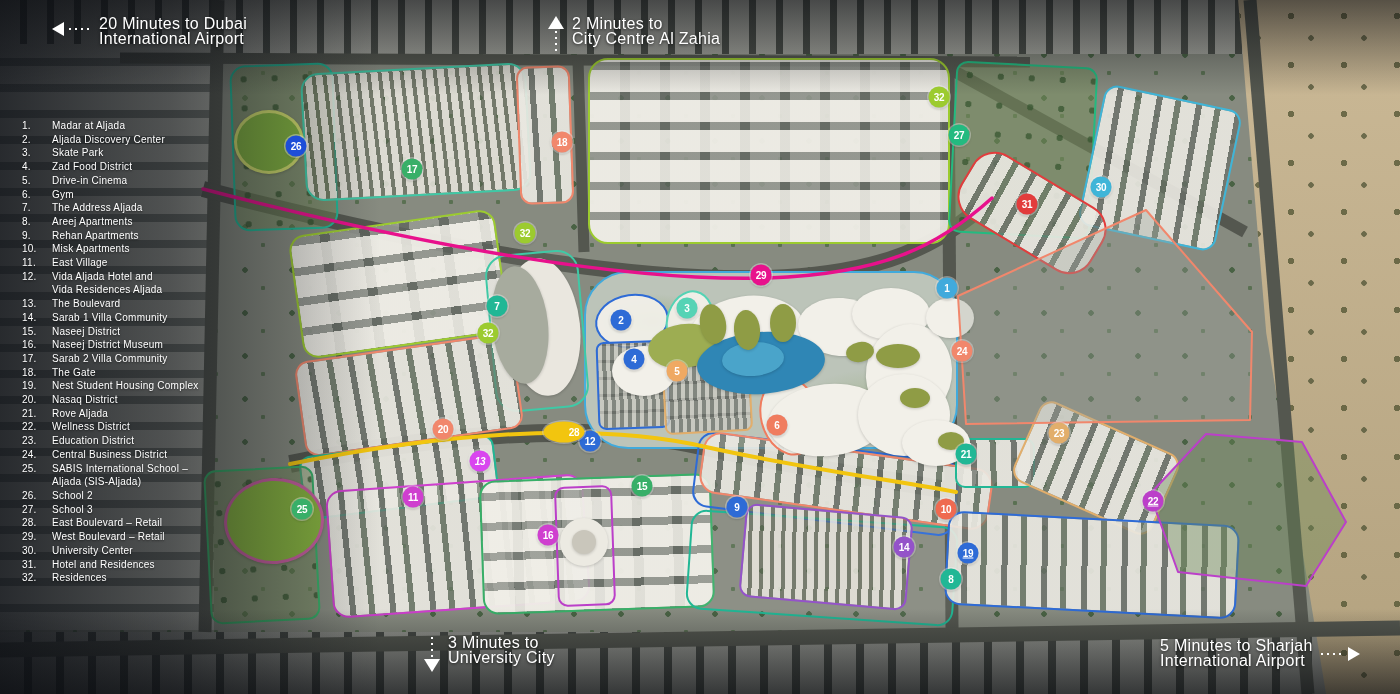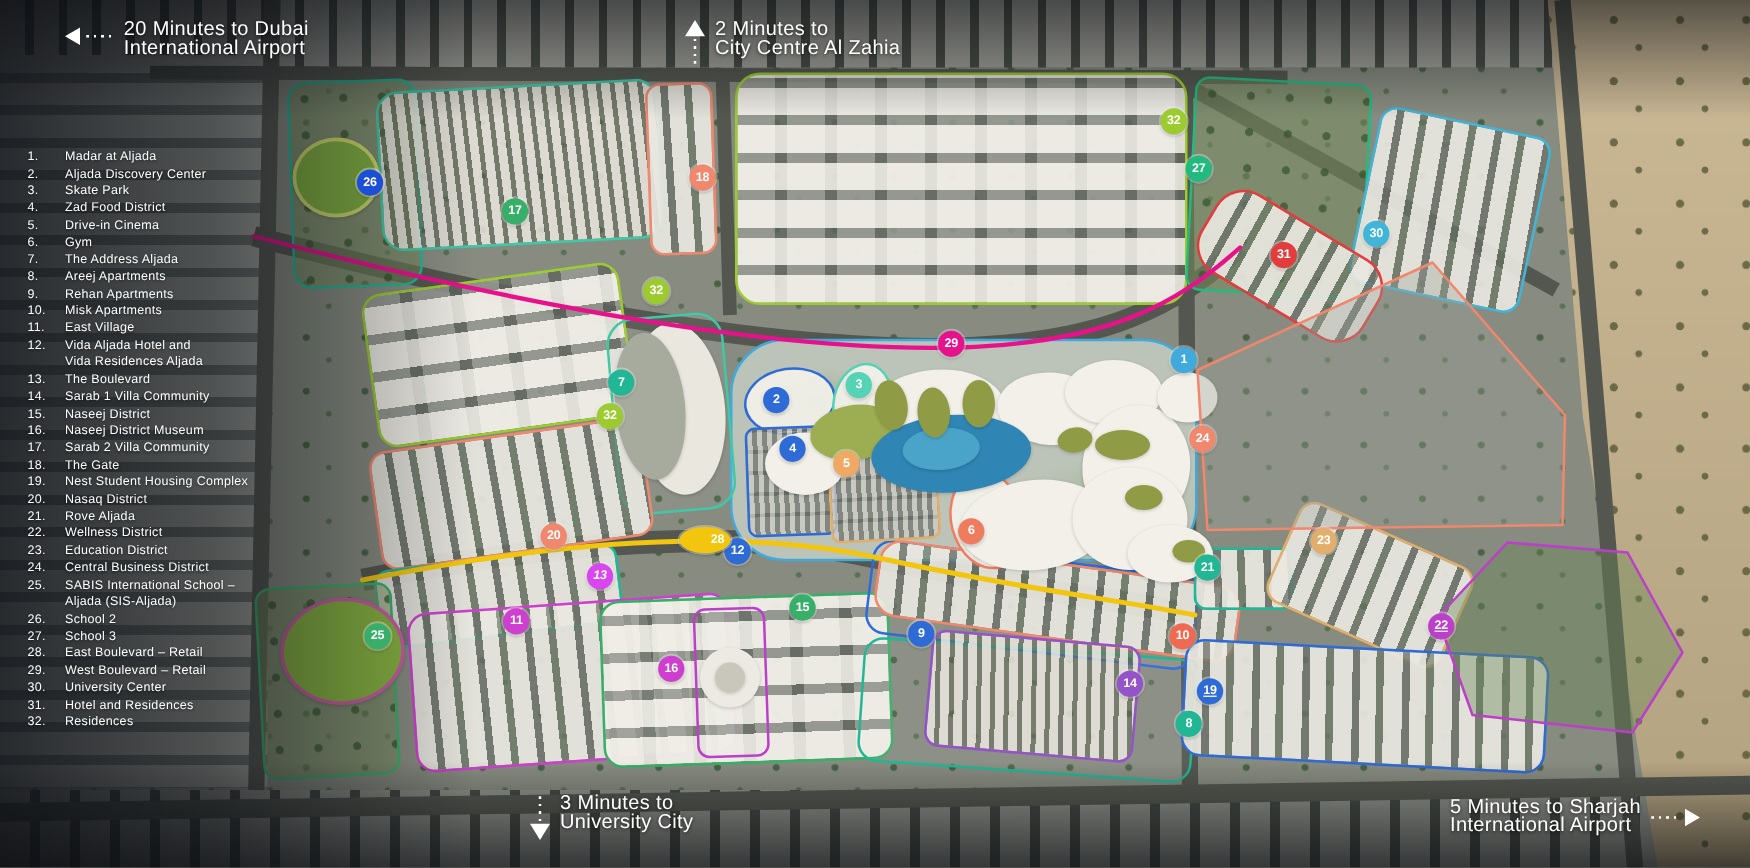--- a/index.html
+++ b/index.html
@@ -183,21 +183,21 @@
       <div class="marker" style="left: 777px; top: 425px; background: rgb(240, 124, 95);">6</div>
       <div class="marker" style="left: 497px; top: 306px; background: rgb(33, 183, 149);">7</div>
       <div class="marker" style="left: 951px; top: 579px; background: rgb(33, 183, 149);">8</div>
       <div class="marker" style="left: 737px; top: 507px; background: rgb(46, 107, 214);">9</div>
       <div class="marker" style="left: 946px; top: 509px; background: rgb(239, 106, 80);">10</div>
       <div class="marker" style="left: 413px; top: 497px; background: rgb(207, 63, 207);">11</div>
       <div class="marker" style="left: 590px; top: 441px; background: rgb(46, 107, 214);">12</div>
       <div class="marker" style="left: 480px; top: 461px; background: #d946ef; font-style: italic;">13</div>
       <div class="marker" style="left: 904px; top: 547px; background: rgb(148, 83, 201);">14</div>
       <div class="marker" style="left: 642px; top: 486px; background: rgb(56, 175, 104);">15</div>
-      <div class="marker" style="left: 537px; top: 535px; background: rgb(207, 63, 207);">16</div>
+      <div class="marker" style="left: 548px; top: 535px; background: rgb(207, 63, 207);">16</div>
       <div class="marker" style="left: 412px; top: 169px; background: rgb(56, 175, 104);">17</div>
       <div class="marker" style="left: 562px; top: 142px; background: rgb(241, 135, 108);">18</div>
       <div class="marker" style="left: 968px; top: 553px; background: rgb(46, 107, 214); text-decoration: underline;">19</div>
       <div class="marker" style="left: 443px; top: 429px; background: rgb(241, 135, 108);">20</div>
       <div class="marker" style="left: 966px; top: 454px; background: rgb(33, 183, 149);">21</div>
       <div class="marker" style="left: 1153px; top: 501px; background: rgb(187, 63, 201); text-decoration: underline;">22</div>
       <div class="marker" style="left: 1059px; top: 433px; background: rgb(226, 174, 107);">23</div>
       <div class="marker" style="left: 962px; top: 351px; background: rgb(241, 135, 108);">24</div>
       <div class="marker" style="left: 302px; top: 509px; background: rgb(56, 175, 104);">25</div>
       <div class="marker" style="left: 296px; top: 146px; background: #1d4ed8;">26</div>

